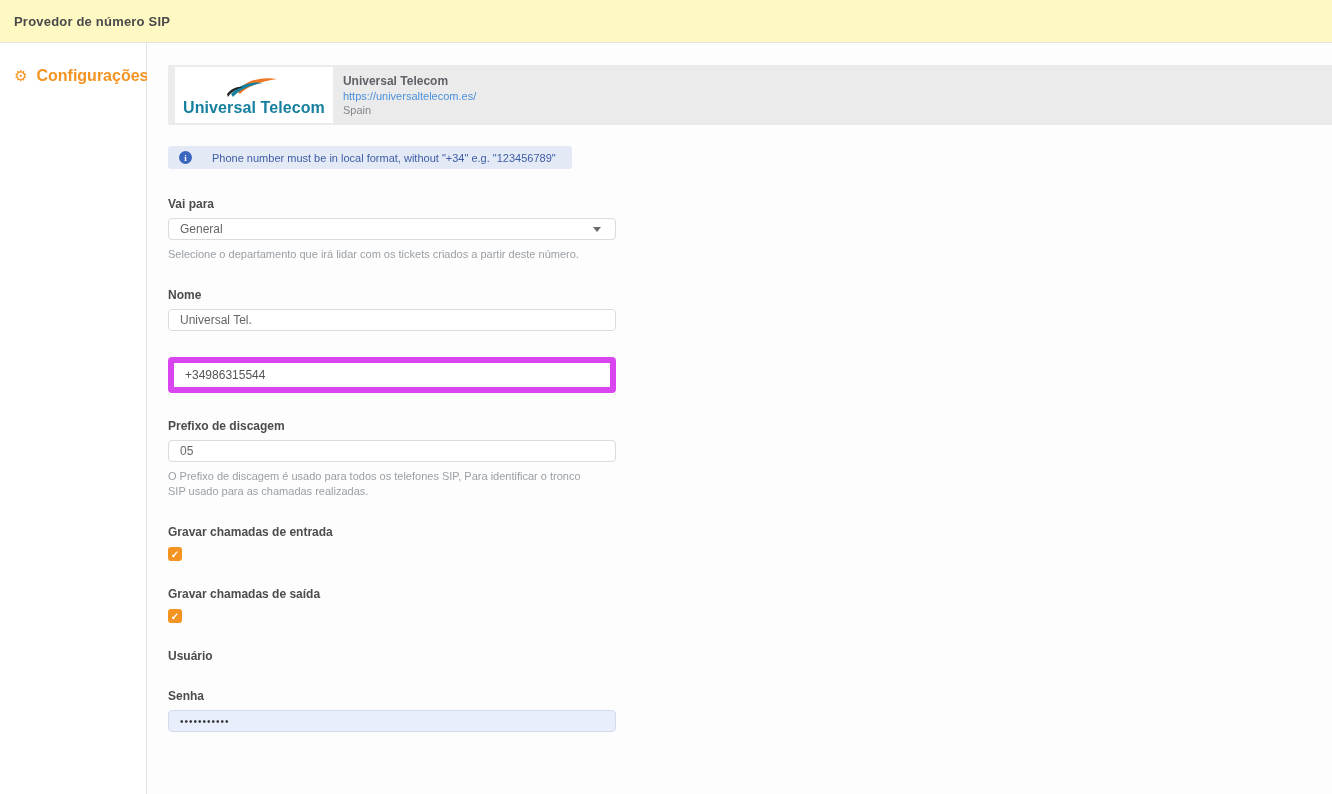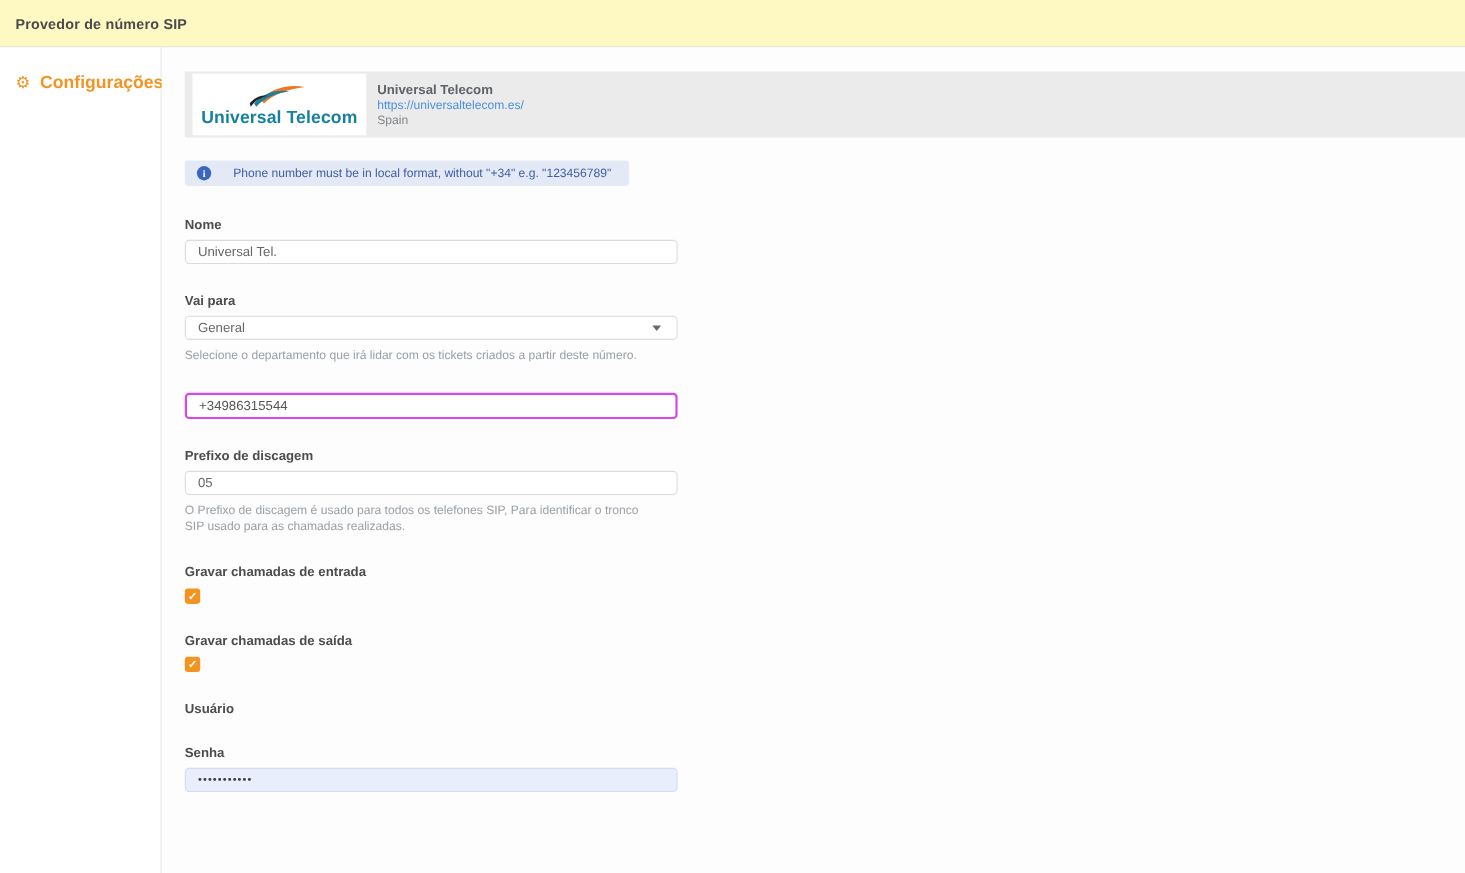--- a/index.html
+++ b/index.html
@@ -47,21 +47,21 @@
   .text-input { width:448px; height:22px; border:1px solid #dcdcdc; border-radius:4px;
     padding:0 11px; font-size:12px; color:#666; background:#fff; outline:none;
     font-family:"Liberation Sans", sans-serif; }
   .select-box { width:448px; height:22px; border:1px solid #dcdcdc; border-radius:4px;
     padding:0 11px; font-size:12px; color:#666; background:#fff;
     display:flex; align-items:center; justify-content:space-between; cursor:pointer; }
   .caret { width:0; height:0; border-left:4px solid transparent; border-right:4px solid transparent;
     border-top:5px solid #6a6a6a; margin-right:3px; }
   .help-text { font-size:11px; color:#9aa0a6; margin-top:7px; max-width:432px; line-height:15px; }
   .group-numero .field-label { color:#f39422; }
-  .group-numero .text-input { border:2px solid #d946ef; height:24px; color:#555; }
+  .group-numero .text-input { border:6px solid #d946ef; height:36px; color:#555; }
   .checkbox { width:14px; height:14px; background:#f39422; border-radius:3px; margin-top:8px;
     display:flex; align-items:center; justify-content:center; color:#fff; font-size:10px;
     font-weight:bold; cursor:pointer; }
   .password-input { background:#e8eefb; border:1px solid #d4daf0; color:#3a3a3a;
     font-size:10px; letter-spacing:1px; }
 </style>
 </head>
 <body>
 
 <div class="topbar">
@@ -96,31 +96,31 @@
 
     <div>
       <div class="info-banner">
         <span class="info-icon">i</span>
         <span class="info-text">Phone number must be in local format, without "+34" e.g. "123456789"</span>
       </div>
     </div>
 
     <form class="form">
       <div class="group">
-        <label class="field-label">Nome</label>
-        <input class="text-input" type="text" value="Universal Tel." style="">
-      </div>
-
-      <div class="group">
         <label class="field-label">Vai para</label>
         <div class="select-box">
           <span>General</span>
           <span class="caret"></span>
         </div>
         <div class="help-text">Selecione o departamento que irá lidar com os tickets criados a partir deste número.</div>
+      </div>
+
+      <div class="group">
+        <label class="field-label">Nome</label>
+        <input class="text-input" type="text" value="Universal Tel." style="">
       </div>
 
       <div class="group group-numero">
         <input class="text-input" type="text" value="+34986315544" style="">
       </div>
 
       <div class="group">
         <label class="field-label">Prefixo de discagem</label>
         <input class="text-input" type="text" value="05" style="">
         <div class="help-text">O Prefixo de discagem é usado para todos os telefones SIP, Para identificar o tronco SIP usado para as chamadas realizadas.</div>

